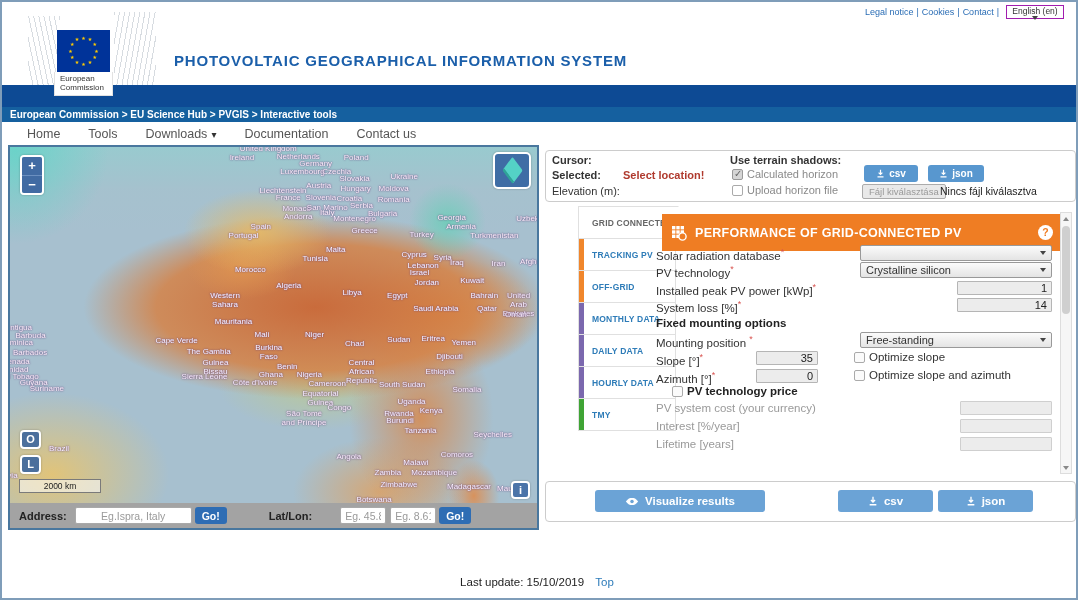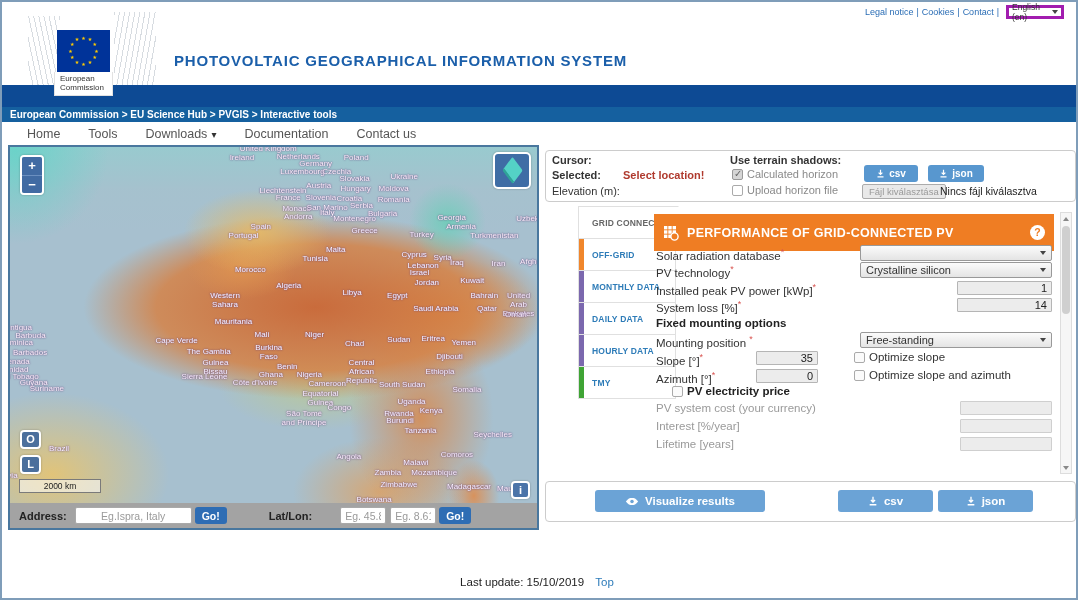--- a/index.html
+++ b/index.html
@@ -4,21 +4,21 @@
 <style>
   * { box-sizing: border-box; margin: 0; padding: 0; }
   html,body { width:1078px; height:600px; }
   body { font-family:"Liberation Sans","DejaVu Sans",sans-serif; background:#fff; }
   .page { position:relative; width:1078px; height:600px; border:2px solid #7f9db9; background:#fff; overflow:hidden; }
 
   
   .toplinks { position:absolute; top:3px; right:12px; display:flex; align-items:center; font-size:9px; color:#2a6db5; }
   .toplinks a { color:#2a6db5; text-decoration:none; margin:0 2px; cursor:pointer; }
   .toplinks .sep { color:#2a6db5; margin:0 1px; }
-  .lang-select { display:inline-flex; align-items:center; justify-content:space-between; width:58px; height:14px; border:3px solid #a21caf; background:#fff; color:#333; font-size:8.5px; padding:0 3px; margin-left:4px; cursor:pointer; }
+  .lang-select { display:inline-flex; align-items:center; justify-content:space-between; width:58px; height:14px; border:1px solid #a21caf; background:#fff; color:#333; font-size:8.5px; padding:0 3px; margin-left:4px; cursor:pointer;flex-direction:column; }
   .tri-down { width:0; height:0; border-left:3px solid transparent; border-right:3px solid transparent; border-top:4px solid #444; }
 
   
   .curves { position:absolute; opacity:.8; }
   .curves.left { left:26px; top:14px; width:32px; height:72px; background:repeating-linear-gradient(78deg,#cdd3d9 0 1px,transparent 1px 5px); }
   .curves.right { left:112px; top:10px; width:42px; height:78px; background:repeating-linear-gradient(100deg,#cdd3d9 0 1px,transparent 1px 5px); }
   .flag { position:absolute; left:55px; top:28px; width:53px; height:42px; }
   .logo-label { position:absolute; left:52px; top:70px; width:59px; height:24px; background:#fff; border:1px solid #e2e2e2; border-top:none; font-size:8px; color:#333; padding:2px 0 0 5px; line-height:9px; z-index:5; }
   .site-title { position:absolute; left:172px; top:50px; font-size:15px; font-weight:bold; color:#1b5faa; letter-spacing:.8px; }
   .blue-band { position:absolute; left:0; right:0; top:83px; height:22px; background:#0d4a94; }
@@ -76,21 +76,21 @@
 
   
   .tabs { position:absolute; left:4px; top:62px; width:98px;margin-left:33px; }
   .tab { position:relative; height:33px; border:1px solid #e0e0e0; margin-top:-1px; background:#fff; display:flex; align-items:center; padding-left:13px; font-size:8.5px; font-weight:bold; color:#2e7cb8; letter-spacing:.2px; cursor:pointer; }
   .tab::before { content:""; position:absolute; left:0; top:0; bottom:0; width:5px; background:var(--bar,#ccc); }
   .tab.active { color:#666; border-right-color:#fff; width:101px; }
   .tab.active::before { display:none; }
 
   
   .content { position:absolute; left:113px; top:67px; width:400px; height:250px; }
-  .panel-header { position:absolute; left:0; top:2px; width:400px; height:37px; background:#ef7d23; display:flex; align-items:center; padding:0 9px; }
+  .panel-header { position:absolute; left:8px; top:2px; width:400px; height:37px; background:#ef7d23; display:flex; align-items:center; padding:0 9px; }
   .panel-header .ttl { color:#fff; font-size:12.5px; font-weight:bold; letter-spacing:.3px; margin-left:8px; }
   .help { margin-left:auto; width:15px; height:15px; background:#fff; color:#ef7d23; border-radius:50%; font-size:10.5px; font-weight:bold; text-align:center; line-height:15px; cursor:pointer; }
   .frow { position:absolute; left:2px; width:396px; height:16px; font-size:11.5px; color:#333; }
   .frow .flabel { position:absolute; left:0; top:2px; }
   .frow .flabel.dis { color:#9a9a9a; }
   .frow .bold { font-weight:bold; color:#222; }
   .req { color:#d9534f; font-size:9px; vertical-align:super; }
   .fselect { position:absolute; right:0; top:0; width:192px; height:16px; background:linear-gradient(#fbfbfb,#e4e4e4); border:1px solid #999; border-radius:2px; display:flex; align-items:center; font-size:11px; color:#333; padding:0 5px; cursor:pointer;gap:36px; }
   .fselect .tri-down { margin-left:auto; }
   .finput { position:absolute; top:1px; height:14px; background:#ececec; border:1px solid #b5b5b5; border-radius:1px; font-size:11px; text-align:right; padding:0 4px; color:#222; font-family:inherit; }
@@ -227,20 +227,23 @@
       <span class="filebtn" style="left:316px;top:33px">Fájl kiválasztása</span>
       <span class="filestatus" style="left:394px;top:34px">Nincs fájl kiválasztva</span>
     </div>
 
     <div class="tabs">
 
     <div class="tab active" style="--bar: #f0862c;">
           <span>GRID CONNECTED</span>
         </div>
         <div class="tab" style="--bar: #f0862c;">
+          <span>TRACKING PV</span>
+        </div>
+        <div class="tab" style="--bar: #f0862c;">
           <span>OFF-GRID</span>
         </div>
         <div class="tab" style="--bar: #7b68ae;">
           <span>MONTHLY DATA</span>
         </div>
         <div class="tab" style="--bar: #7b68ae;">
           <span>DAILY DATA</span>
         </div>
         <div class="tab" style="--bar: #7b68ae;">
           <span>HOURLY DATA</span>
@@ -313,21 +316,21 @@
         <span class="flabel"><span>Azimuth [°]</span><span class="req">*</span></span>
         <input class="finput" style="left: 100px; width: 62px;" value="0">
         <span class="fcheck" style="left:198px">
           <span class="cb"></span>
           <span>Optimize slope and azimuth</span>
         </span>
       </div>
       <div class="frow" style="top:172px">
         <span class="fcheck" style="left:16px">
           <span class="cb"></span>
-          <span class="bold">PV electricity price</span>
+          <span class="bold">PV technology price</span>
         </span>
       </div>
       <div class="frow" style="top:188px">
         <span class="flabel dis">PV system cost (your currency)</span>
         <input class="finput" style="right: 0px; width: 92px;" disabled="">
       </div>
       <div class="frow" style="top:206px">
         <span class="flabel dis">Interest [%/year]</span>
         <input class="finput" style="right: 0px; width: 92px;" disabled="">
       </div>

